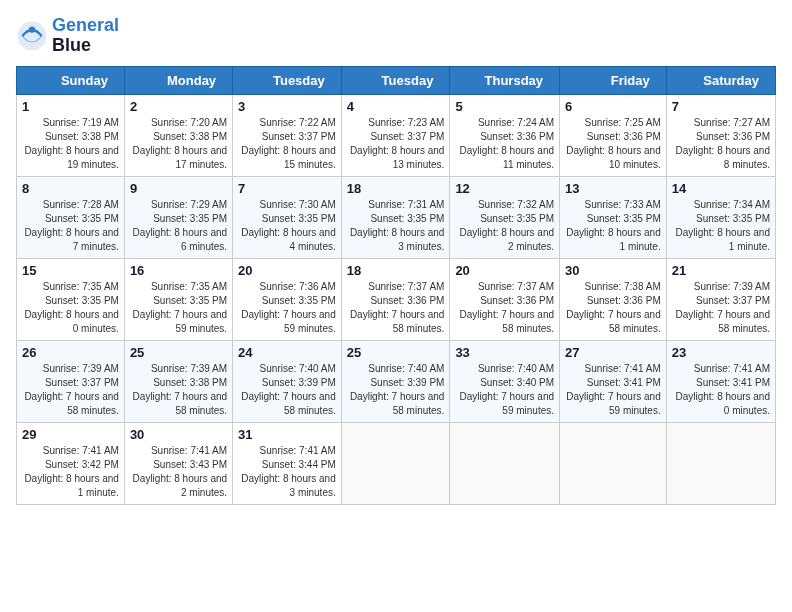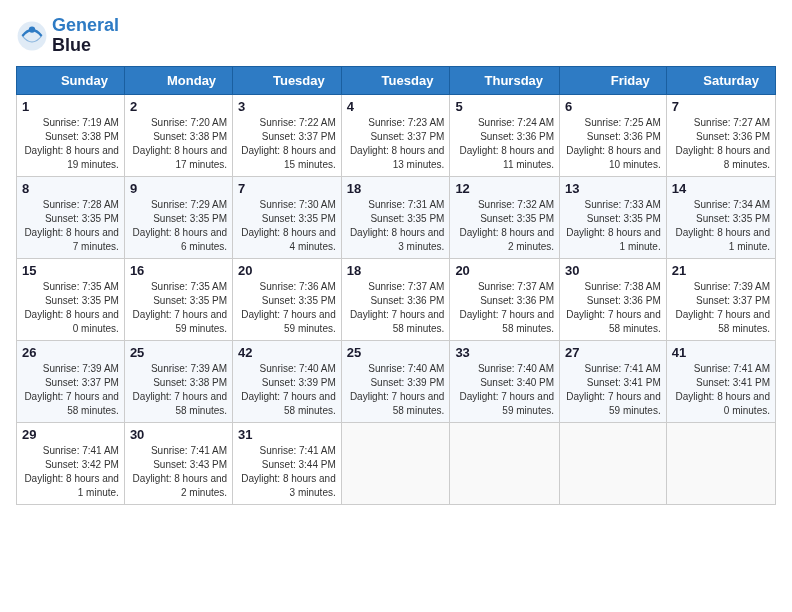--- a/index.html
+++ b/index.html
@@ -308,21 +308,21 @@
         </td>
         <td>
           <span class="day-num">25</span>
         <div class="day-info">
           Sunrise: 7:39 AM<br>
           Sunset: 3:38 PM<br>
           Daylight: 7 hours and 58 minutes.
         </div>
         </td>
         <td>
-          <span class="day-num">42</span>
+          <span class="day-num">24</span>
         <div class="day-info">
           Sunrise: 7:40 AM<br>
           Sunset: 3:39 PM<br>
           Daylight: 7 hours and 58 minutes.
         </div>
         </td>
         <td>
           <span class="day-num">25</span>
         <div class="day-info">
           Sunrise: 7:40 AM<br>
@@ -340,21 +340,21 @@
         </td>
         <td>
           <span class="day-num">27</span>
         <div class="day-info">
           Sunrise: 7:41 AM<br>
           Sunset: 3:41 PM<br>
           Daylight: 7 hours and 59 minutes.
         </div>
         </td>
         <td>
-          <span class="day-num">41</span>
+          <span class="day-num">23</span>
         <div class="day-info">
           Sunrise: 7:41 AM<br>
           Sunset: 3:41 PM<br>
           Daylight: 8 hours and 0 minutes.
         </div>
         </td>
       </tr>
       <tr>
         <td>
           <span class="day-num">29</span>

